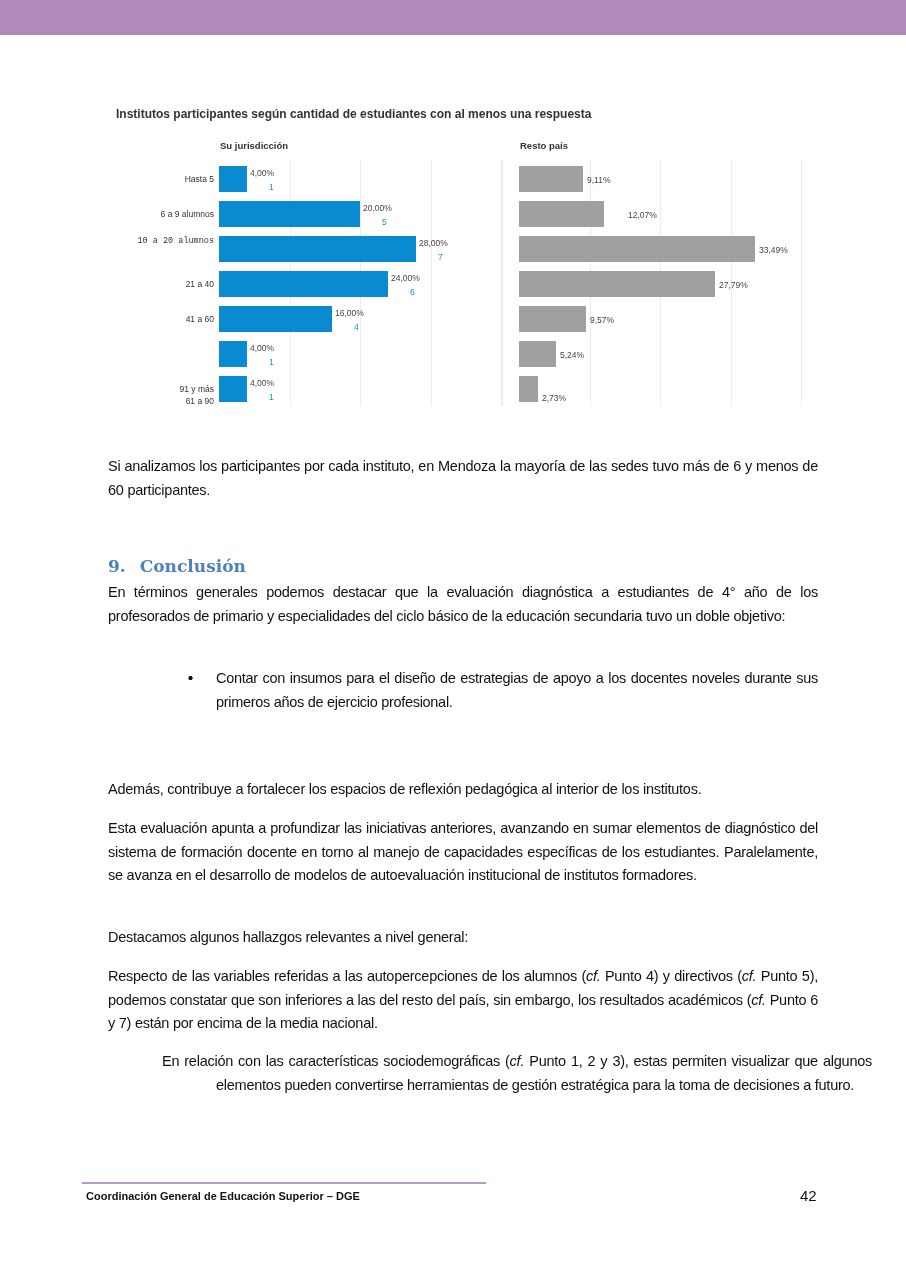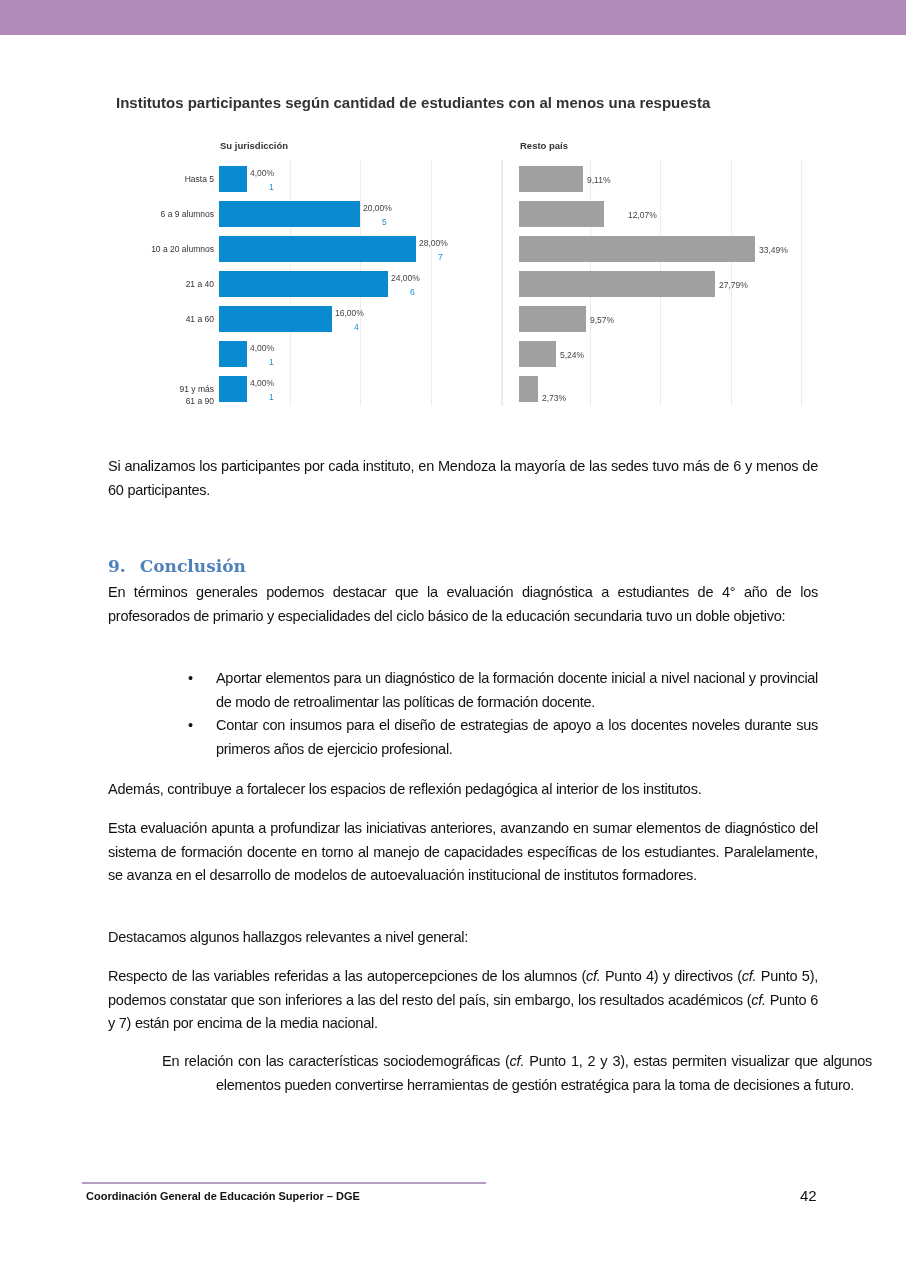--- a/index.html
+++ b/index.html
@@ -3,21 +3,21 @@
 <meta charset="utf-8">
 <style>
   html, body { margin: 0; padding: 0; }
   body {
     width: 906px; height: 1280px; position: relative; background: #ffffff;
     font-family: "Liberation Sans", sans-serif; color: #111; overflow: hidden;
   }
   .top-band { position: absolute; left: 0; top: 0; width: 906px; height: 35px; background: #b08ab8; }
 
   .chart-title {
-    position: absolute; left: 116px; top: 94px; font-size: 15px; font-weight: bold; color: #333;
+    position: absolute; left: 116px; top: 107px; font-size: 12px; font-weight: bold; color: #333;
     font-family: "Liberation Sans", sans-serif;
   }
   .panel-title { position: absolute; top: 140px; font-size: 9.5px; font-weight: bold; color: #333; }
 
   .grid-line { position: absolute; top: 160px; height: 246px; width: 1px; background: #ececec; }
 
   .cat-label {
     position: absolute; width: 118px; left: 96px; text-align: right; font-size: 8.5px; color: #333;
     line-height: 26px; height: 26px;
   }
@@ -72,21 +72,21 @@
       <div class="val-pct" style="left: 250px; top: 168px;">4,00%</div>
       <div class="val-count" style="left: 269px; top: 182px;">1</div>
       <div class="bar gray" style="background: rgb(160, 160, 160); left: 519px; top: 166px; width: 64px;"></div>
       <div class="val-pct" style="left: 587px; top: 175px;">9,11%</div>
       <div class="cat-label" style="top: 201px;">6 a 9 alumnos</div>
       <div class="bar blue" style="background: rgb(10, 138, 209); left: 219px; top: 201px; width: 141px;"></div>
       <div class="val-pct" style="left: 363px; top: 203px;">20,00%</div>
       <div class="val-count" style="left: 382px; top: 217px;">5</div>
       <div class="bar gray" style="background: rgb(160, 160, 160); left: 519px; top: 201px; width: 85px;"></div>
       <div class="val-pct" style="left: 608px; top: 210px; margin-left: 20px;">12,07%</div>
-      <div class="cat-label" style="top: 236px;">10 a 20 alumnos</div>
+      <div class="cat-label" style="top: 228px; font-family: Liberation Mono, monospace;">10 a 20 alumnos</div>
       <div class="bar blue" style="background: rgb(10, 138, 209); left: 219px; top: 236px; width: 197px;"></div>
       <div class="val-pct" style="left: 419px; top: 238px;">28,00%</div>
       <div class="val-count" style="left: 438px; top: 252px;">7</div>
       <div class="bar gray" style="background: rgb(160, 160, 160); left: 519px; top: 236px; width: 236px;"></div>
       <div class="val-pct" style="left: 759px; top: 245px;">33,49%</div>
       <div class="cat-label" style="top: 271px;">21 a 40</div>
       <div class="bar blue" style="background: rgb(10, 138, 209); left: 219px; top: 271px; width: 169px;"></div>
       <div class="val-pct" style="left: 391px; top: 273px;">24,00%</div>
       <div class="val-count" style="left: 410px; top: 287px;">6</div>
       <div class="bar gray" style="background: rgb(160, 160, 160); left: 519px; top: 271px; width: 196px;"></div>
@@ -116,21 +116,20 @@
 
 <div class="heading">
   <span class="num">9.</span><span>Conclusión</span>
 </div>
 
 <div class="para" style="top:581px">En términos generales podemos destacar que la evaluación diagnóstica a estudiantes de 4° año de los profesorados de primario y especialidades del ciclo básico de la educación secundaria tuvo un doble objetivo:</div>
 
 <ul class="bullet-list" style="top:667px">
   <li class="bullet-item">
     <span class="bullet-dot">•</span>
-    <span>Aportar elementos para un diagnóstico de la formación docente inicial a nivel nacional y provincial de modo de retroalimentar las políticas de formación docente.</span>
   </li>
   <li class="bullet-item">
     <span class="bullet-dot">•</span>
     <span>Contar con insumos para el diseño de estrategias de apoyo a los docentes noveles durante sus primeros años de ejercicio profesional.</span>
   </li>
 </ul>
 
 <div class="para" style="top:778px">Además, contribuye a fortalecer los espacios de reflexión pedagógica al interior de los institutos.</div>
 <div class="para" style="top:817px">Esta evaluación apunta a profundizar las iniciativas anteriores, avanzando en sumar elementos de diagnóstico del sistema de formación docente en torno al manejo de capacidades específicas de los estudiantes. Paralelamente, se avanza en el desarrollo de modelos de autoevaluación institucional de institutos formadores.</div>
 <div class="para" style="top:926px">Destacamos algunos hallazgos relevantes a nivel general:</div>

